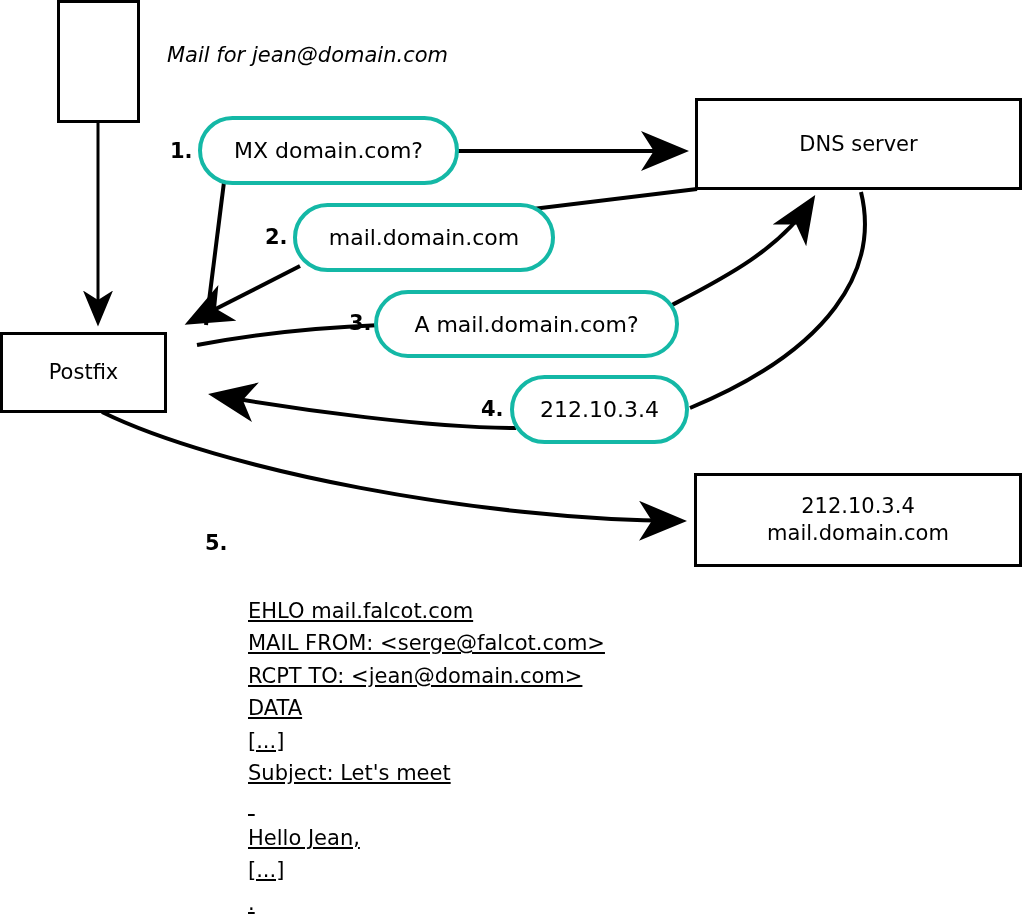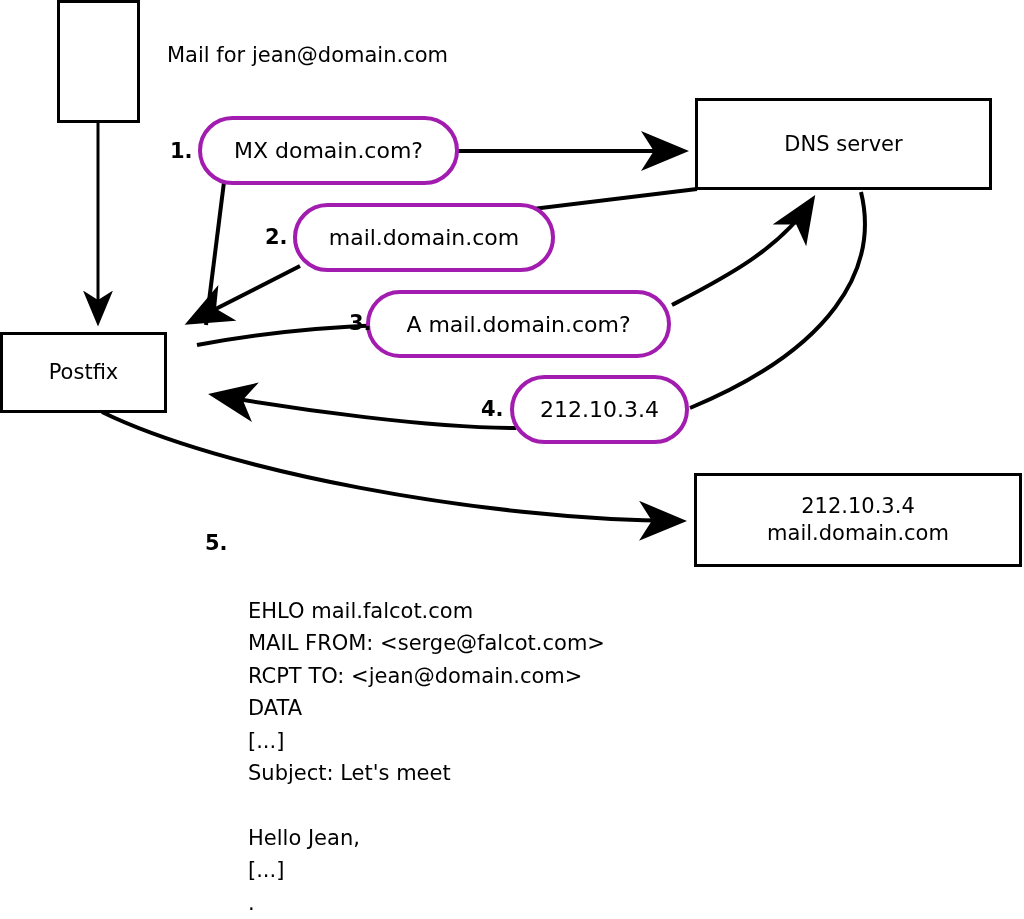--- a/index.html
+++ b/index.html
@@ -33,21 +33,21 @@
     align-items: center;
     justify-content: center;
     text-align: center;
     font-size: 21px;
     line-height: 1.28;
     z-index: 3;
   }
   .bubble {
     position: absolute;
     box-sizing: border-box;
-    border: 4px solid #a21caf;
+    border: 4px solid #14b8a6;
     background: #ffffff;
     border-radius: 999px;
     display: flex;
     align-items: center;
     justify-content: center;
     text-align: center;
     font-size: 22px;
     z-index: 4;
     white-space: nowrap;
   }
@@ -64,21 +64,21 @@
     white-space: nowrap;
     z-index: 5;
   }
   .smtp-block {
     position: absolute;
     font-size: 21px;
     line-height: 32.4px;
     white-space: pre;
     z-index: 5;
   }
-  .smtp-line { display: block; min-height: 32px; }
+  .smtp-line { display: block; min-height: 32px; text-decoration: underline; }
   .step5-row { position: absolute; z-index: 5; display: flex; align-items: baseline; }
   .step5-num { font-size: 21px; font-weight: bold; margin-right: 16px; }
   .step5-text { font-size: 21px; white-space: nowrap; }
 </style>
 </head>
 <body>
 
 <div id="stage">
 
   <svg id="vec" viewBox="0 0 1024 919" xmlns="http://www.w3.org/2000/svg">
@@ -106,43 +106,43 @@
   </svg>
 
   <div class="node-box" style="left:57px; top:0px; width:83px; height:123px;">
     <span></span>
   </div>
 
   <div class="node-box" style="left:0px; top:332px; width:167px; height:81px;">
     <span>Postfix</span>
   </div>
 
-  <div class="node-box" style="left:695px; top:98px; width:297px; height:92px;">
+  <div class="node-box" style="left:695px; top:98px; width:327px; height:92px;">
     <span>DNS server</span>
   </div>
 
   <div class="node-box" style="left:694px; top:473px; width:328px; height:94px;">
     <span>212.10.3.4</span>
     <span>mail.domain.com</span>
   </div>
 
-  <div class="plain-label" style="left:167px; top:43px;">Mail for jean@domain.com</div>
+  <div class="plain-label" style="left:167px; top:43px;font-style:italic;">Mail for jean@domain.com</div>
 
   <div class="step-num" style="left:170px; top:139px;">1.</div>
   <div class="bubble" style="left:198px; top:116px; width:261px; height:69px;">
     <span>MX domain.com?</span>
   </div>
 
   <div class="step-num" style="left:265px; top:225px;">2.</div>
   <div class="bubble" style="left:293px; top:203px; width:262px; height:69px;">
     <span>mail.domain.com</span>
   </div>
 
   <div class="step-num" style="left:349px; top:311px;">3.</div>
-  <div class="bubble" style="left:366px; top:290px; width:305px; height:68px;text-align:right;">
+  <div class="bubble" style="left:374px; top:290px; width:305px; height:68px;text-align:right;">
     <span>A mail.domain.com?</span>
   </div>
 
   <div class="step-num" style="left:481px; top:397px;">4.</div>
   <div class="bubble" style="left:510px; top:375px; width:179px; height:69px;">
     <span>212.10.3.4</span>
   </div>
 
   <div class="step5-row" style="left:205px; top:531px;">
     <span class="step5-num">5.</span>

